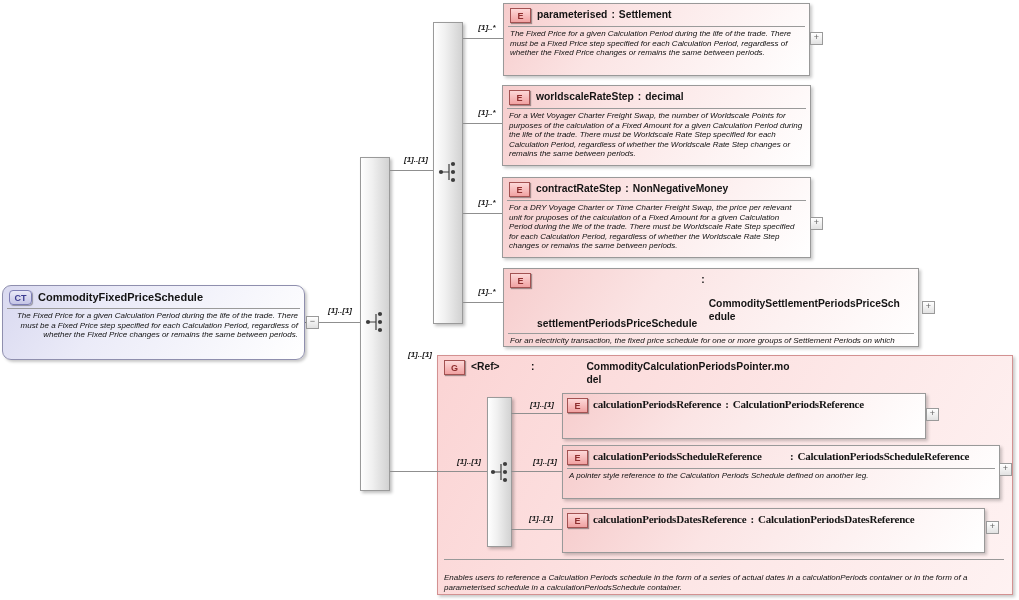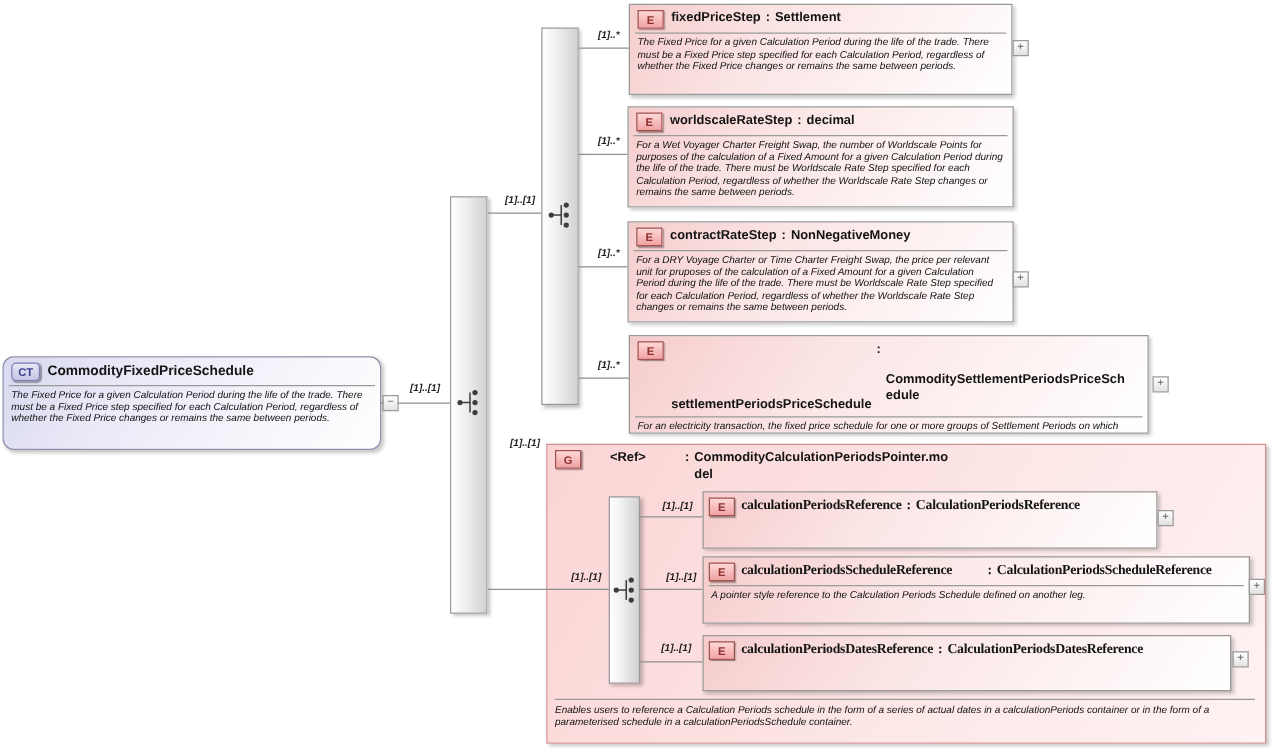--- a/index.html
+++ b/index.html
@@ -15,21 +15,21 @@
   .seq-icon{position:absolute;z-index:6;}
 
   
   .card{position:absolute;font-size:8px;font-weight:bold;font-style:italic;color:#1d1d1d;
         text-align:center;white-space:nowrap;z-index:7;}
 
   
   .sbox{position:absolute;border:1px solid #999;box-shadow:2px 2px 3px rgba(0,0,0,0.22);
         overflow:hidden;z-index:5;background:linear-gradient(125deg,#f6cccc 0%,#fbe4e4 35%,#ffffff 100%);}
   .ctbox{background:linear-gradient(125deg,#d9d9f0 0%,#ebebf8 35%,#ffffff 100%);
-         border:1px solid #8f8fae;border-radius:9px;}
+         border:1px solid #8f8fae;border-radius:9px;text-align:right;}
   .gbox{background:linear-gradient(120deg,#fbd4d4 0%,#fde8e8 60%,#fef2f2 100%);
         border:1px solid #d39191;z-index:2;}
 
   .head{display:flex;align-items:flex-start;padding:4px 4px 3px 6px;}
   .badge{flex:0 0 auto;width:19px;height:13px;display:flex;align-items:center;justify-content:center;
          font-size:9px;font-weight:bold;margin-right:6px;box-shadow:1px 1px 1px rgba(0,0,0,0.35);}
   .badge.e,.badge.g{background:linear-gradient(180deg,#fdd8d8 0%,#f1a2a2 100%);
          border:1px solid #a35252;color:#8e2e2e;}
   .badge.ct{width:21px;background:linear-gradient(180deg,#e9e9f8 0%,#c5c5e5 100%);
          border:1px solid #7d7db4;color:#3c3c90;border-radius:4px;}
@@ -41,33 +41,33 @@
         font-size:8px;font-style:italic;line-height:9.5px;color:#101010;}
   .ct-title{font-size:11px;font-weight:bold;line-height:14px;color:#141414;}
 
   
   .pm{position:absolute;width:11px;height:11px;border:1px solid #9a9a9a;
       background:linear-gradient(180deg,#ffffff,#e2e2e2);font-size:9px;line-height:9px;
       text-align:center;color:#666;z-index:7;cursor:pointer;}
 
   
   .gfooter{position:absolute;left:6px;right:8px;top:203px;border-top:1px solid #999;
-           padding-top:3px;font-size:8px;font-style:italic;line-height:9.5px;color:#101010;}
+           padding-top:13px;font-size:8px;font-style:italic;line-height:9.5px;color:#101010;}
 </style>
 </head>
 <body>
 
 <div id="canvas">
 
   <div class="sbox gbox" style="left:437px;top:355px;width:574px;height:238px;">
     <div class="head">
       <span class="badge g">G</span>
-      <span class="nm" style="width:56px;flex:0 0 auto;margin-left:17px;">&lt;Ref&gt;</span>
-      <span class="cl">:</span>
-      <span class="tp" style="width:206px;flex:0 0 auto;">CommodityCalculationPeriodsPointer.model</span>
+      <span class="nm" style="width:56px;flex:0 0 auto;">&lt;Ref&gt;</span>
+      <span class="cl">:</span>
+      <span class="tp" style="width:206px;flex:0 0 auto;margin-left:48px;">CommodityCalculationPeriodsPointer.model</span>
     </div>
     <div class="gfooter">Enables users to reference a Calculation Periods schedule in the form of a series of actual dates in a calculationPeriods container or in the form of a parameterised schedule in a calculationPeriodsSchedule container.</div>
   </div>
 
   <div class="hline" style="left:303px;top:322px;width:4px;"></div>
   <div class="hline" style="left:317px;top:322px;width:43px;"></div>
   <div class="hline" style="left:390px;top:170px;width:43px;"></div>
   <div class="hline" style="left:463px;top:38px;width:40px;"></div>
   <div class="hline" style="left:463px;top:123px;width:39px;"></div>
   <div class="hline" style="left:463px;top:213px;width:39px;"></div>
@@ -120,21 +120,21 @@
       <span class="badge ct">CT</span>
       <span class="ct-title">CommodityFixedPriceSchedule</span>
     </div>
     <div class="desc">The Fixed Price for a given Calculation Period during the life of the trade. There must be a Fixed Price step specified for each Calculation Period, regardless of whether the Fixed Price changes or remains the same between periods.</div>
   </div>
   <div class="pm" style="left:306px;top:316px;">−</div>
 
   <div class="sbox" style="left:503px;top:3px;width:305px;height:71px;">
     <div class="head">
       <span class="badge e">E</span>
-      <span class="nm">fixedPriceStep</span>
+      <span class="nm">parameterised</span>
       <span class="cl">:</span>
       <span class="tp">Settlement</span>
     </div>
     <div class="desc">The Fixed Price for a given Calculation Period during the life of the trade. There must be a Fixed Price step specified for each Calculation Period, regardless of whether the Fixed Price changes or remains the same between periods.</div>
   </div>
   <div class="pm" style="left:810px;top:32px;">+</div>
 
   <div class="sbox" style="left:502px;top:85px;width:307px;height:79px;">
     <div class="head">
       <span class="badge e">E</span>

